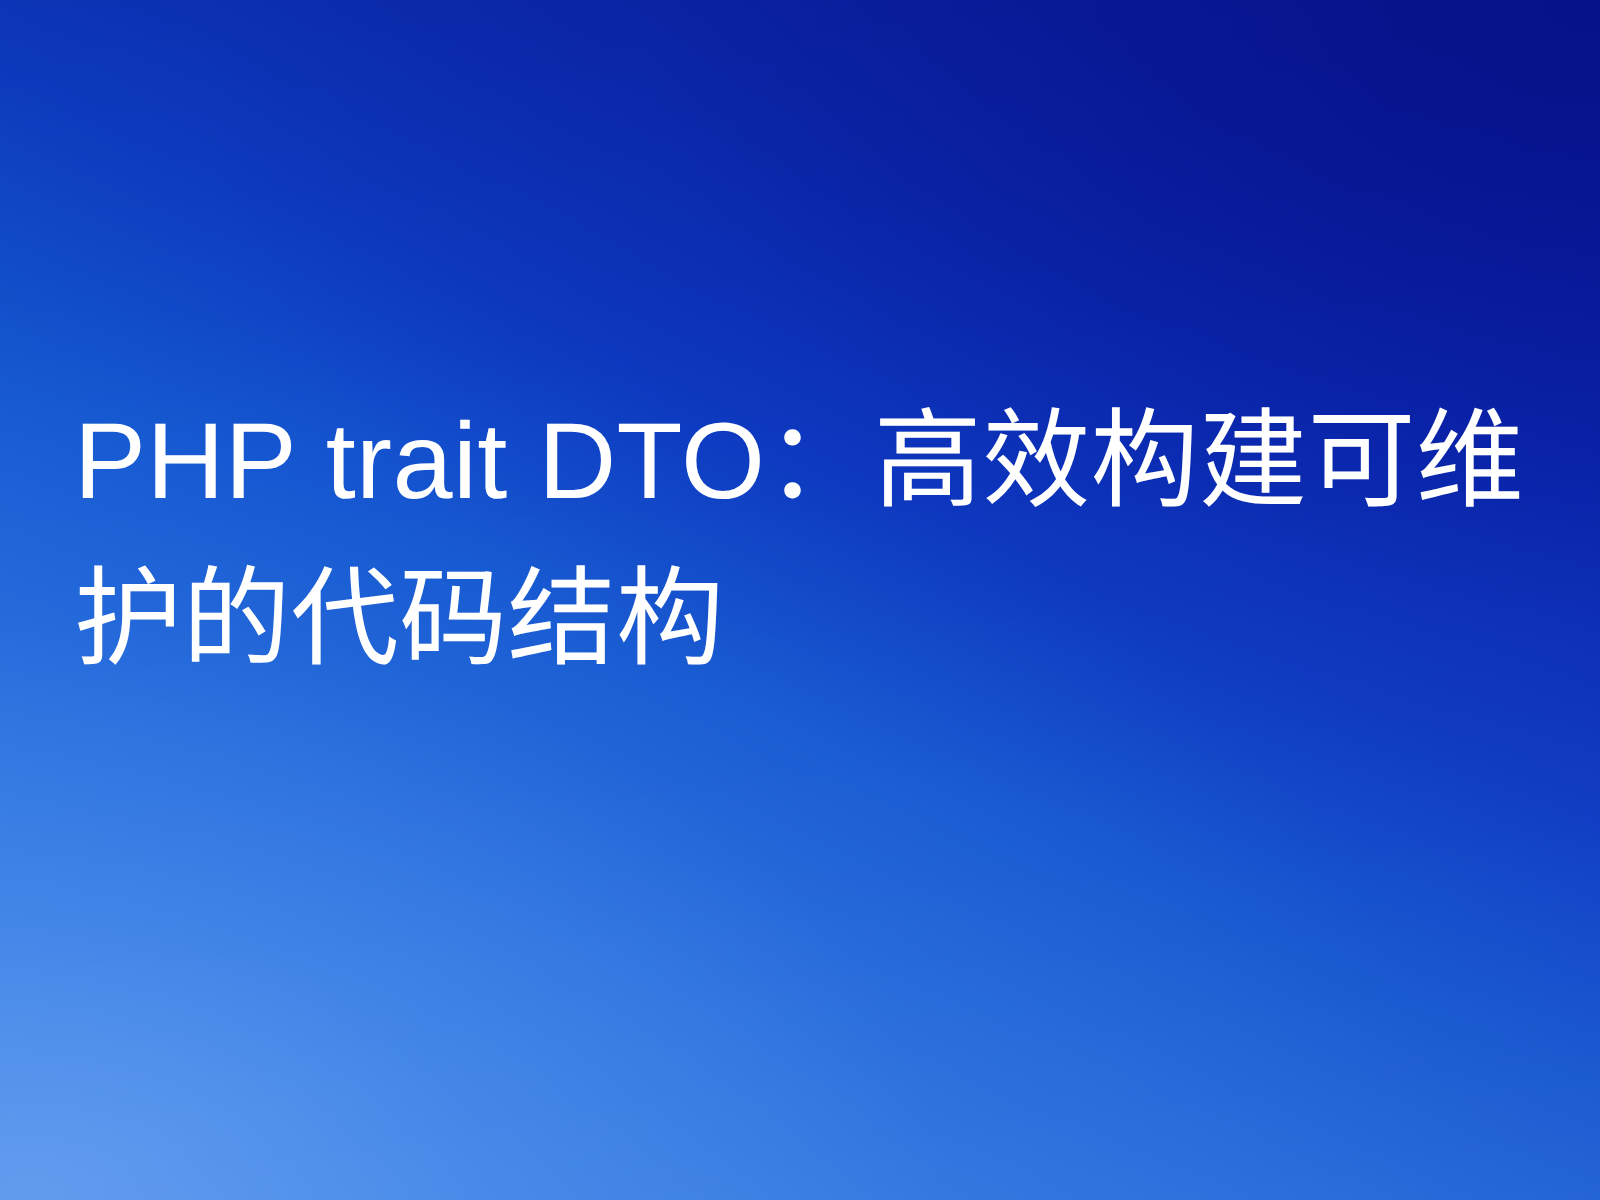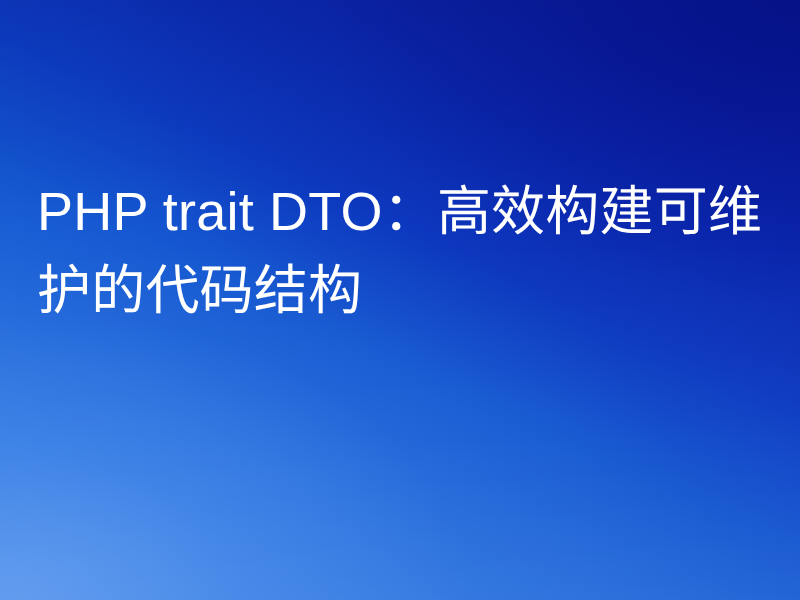--- a/index.html
+++ b/index.html
@@ -63,21 +63,21 @@
     background: linear-gradient(180deg,
         rgba(0,0,0,0.05) 0%,
         rgba(0,0,0,0.00) 38%,
         rgba(255,255,255,0.02) 72%,
         rgba(255,255,255,0.05) 100%);
   }
 
   .title-wrap {
     position: absolute;
     left: 37px;
-    top: 172px;
+    top: 192px;
     width: 730px;
   }
 
   .title {
     margin: 0;
     color: #ffffff;
     font-size: 54px;
     line-height: 1.46;
     font-weight: 400;
     letter-spacing: 0.2px;

